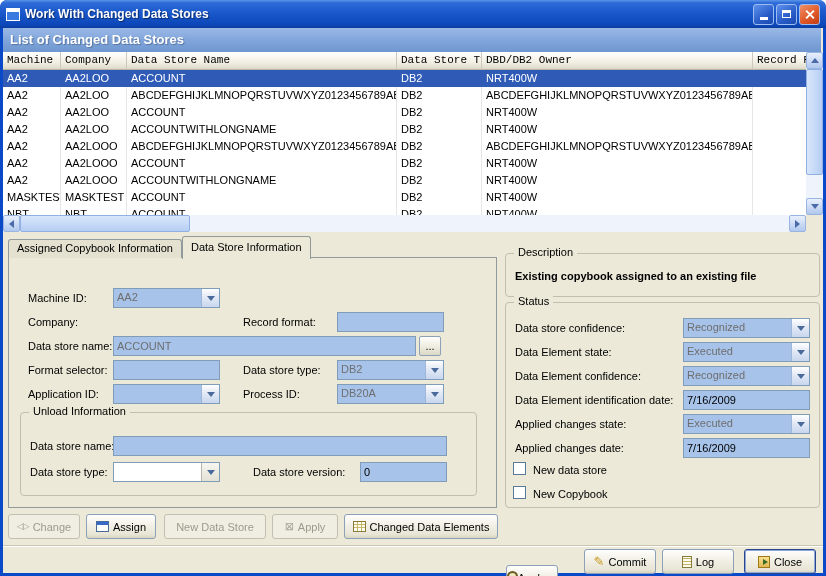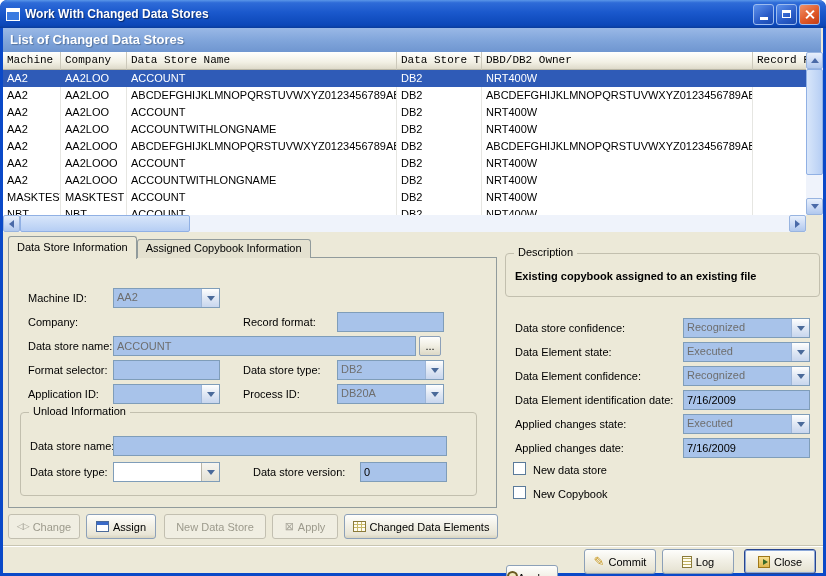--- a/index.html
+++ b/index.html
@@ -220,22 +220,22 @@
   <div class="sb-btn" style="left:3px;top:215px;">
       <span class="tri-lf"></span>
     </div>
   <div class="thumb h" style="left:20px;top:215px;width:170px;height:17px;"></div>
   <div class="sb-btn" style="left:789px;top:215px;">
       <span class="tri-rt"></span>
     </div>
   <div class="corner"></div>
 
   <div class="tabs">
+    <span class="tab">Assigned Copybook Information</span>
     <span class="tab active">Data Store Information</span>
-    <span class="tab">Assigned Copybook Information</span>
   </div>
   <div class="panel"></div>
 
   <span class="lbl" style="left:28px;top:292px;">Machine ID:</span>
   <div class="combo blue" style="left:113px;top:288px;width:107px;">
     <span class="val">AA2</span>
     <span class="drop">
         <span class="dtri"></span>
       </span>
   </div>
@@ -288,20 +288,23 @@
       </span>
   </div>
   <span class="lbl" style="left:253px;top:466px;">Data store version:</span>
   <input class="tb blue dark" style="left: 360px; top: 462px; width: 87px;" readonly="" value="0">
 
   <div class="group" style="left:505px;top:253px;width:315px;height:44px;">
     <span class="gtitle">Description</span>
   </div>
   <span class="desc-text" style="left:515px;top:270px;">Existing copybook assigned to an existing file</span>
 
+  <div class="group" style="left:505px;top:302px;width:315px;height:206px;">
+    <span class="gtitle">Status</span>
+  </div>
 
   <span class="lbl" style="left:515px;top:322px;">Data store confidence:</span>
   <div class="combo blue" style="left:683px;top:318px;width:127px;">
     <span class="val">Recognized</span>
     <span class="drop">
         <span class="dtri"></span>
       </span>
   </div>
 
   <span class="lbl" style="left:515px;top:346px;">Data Element state:</span>

